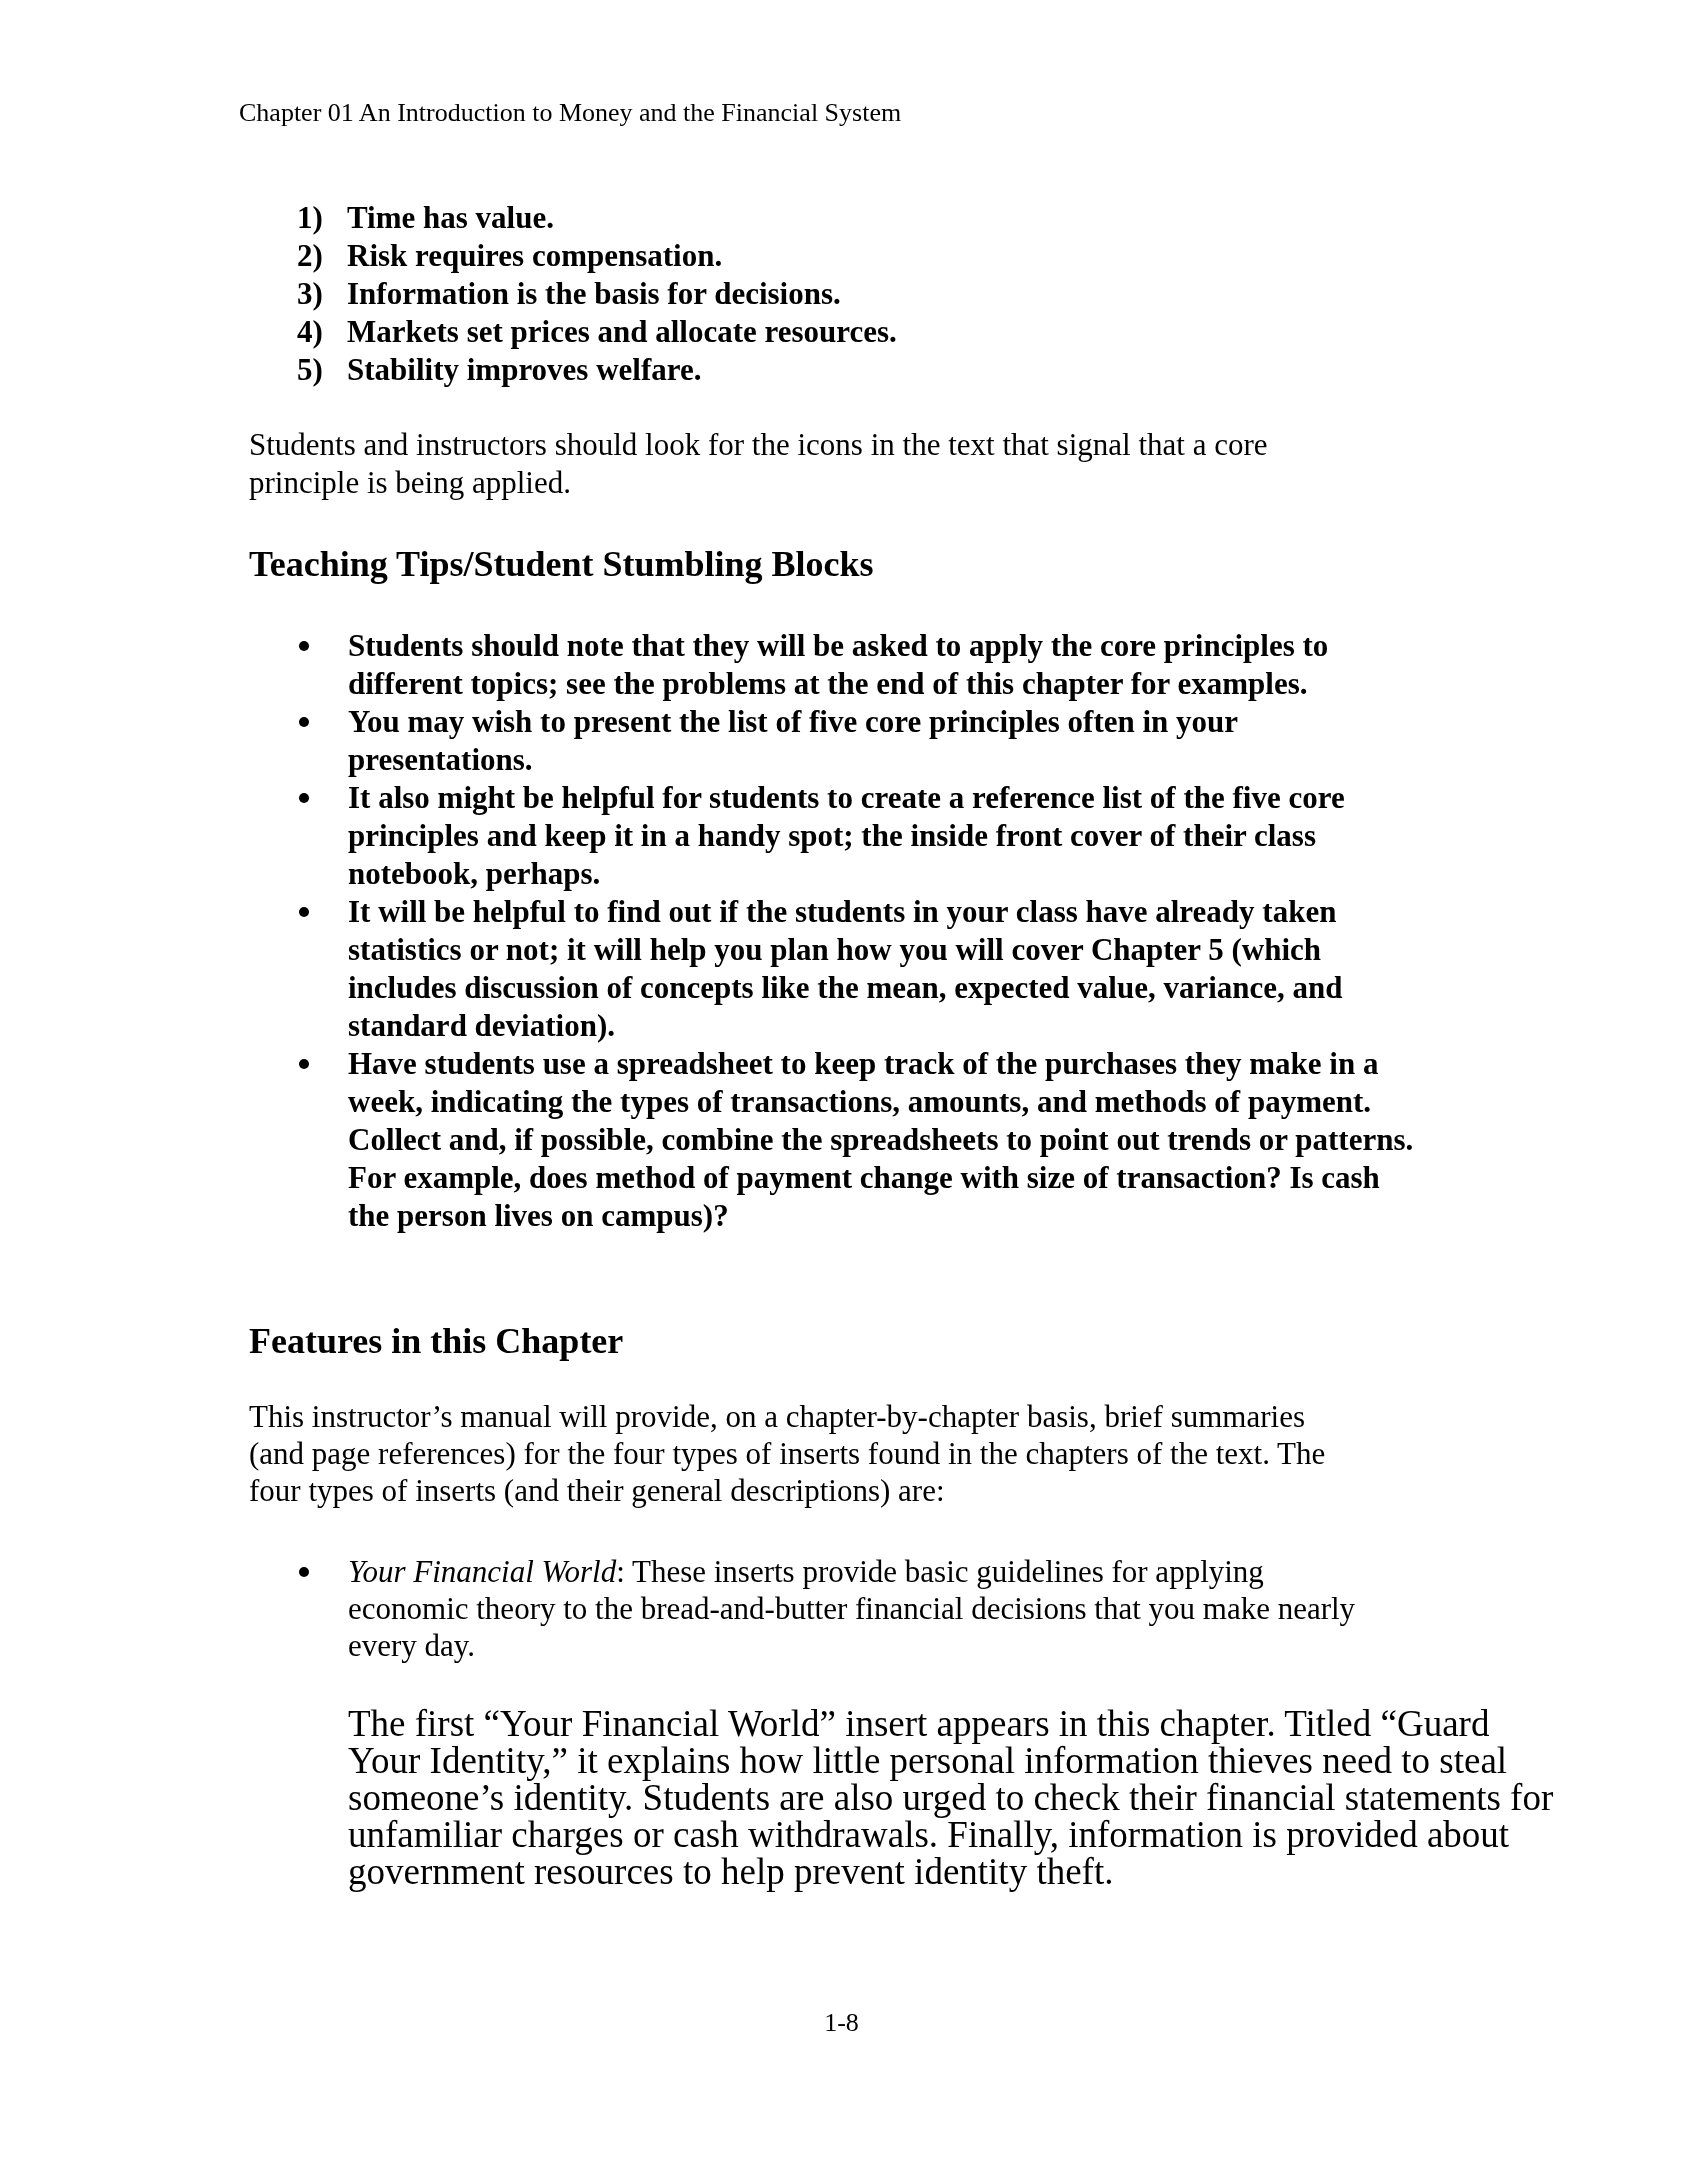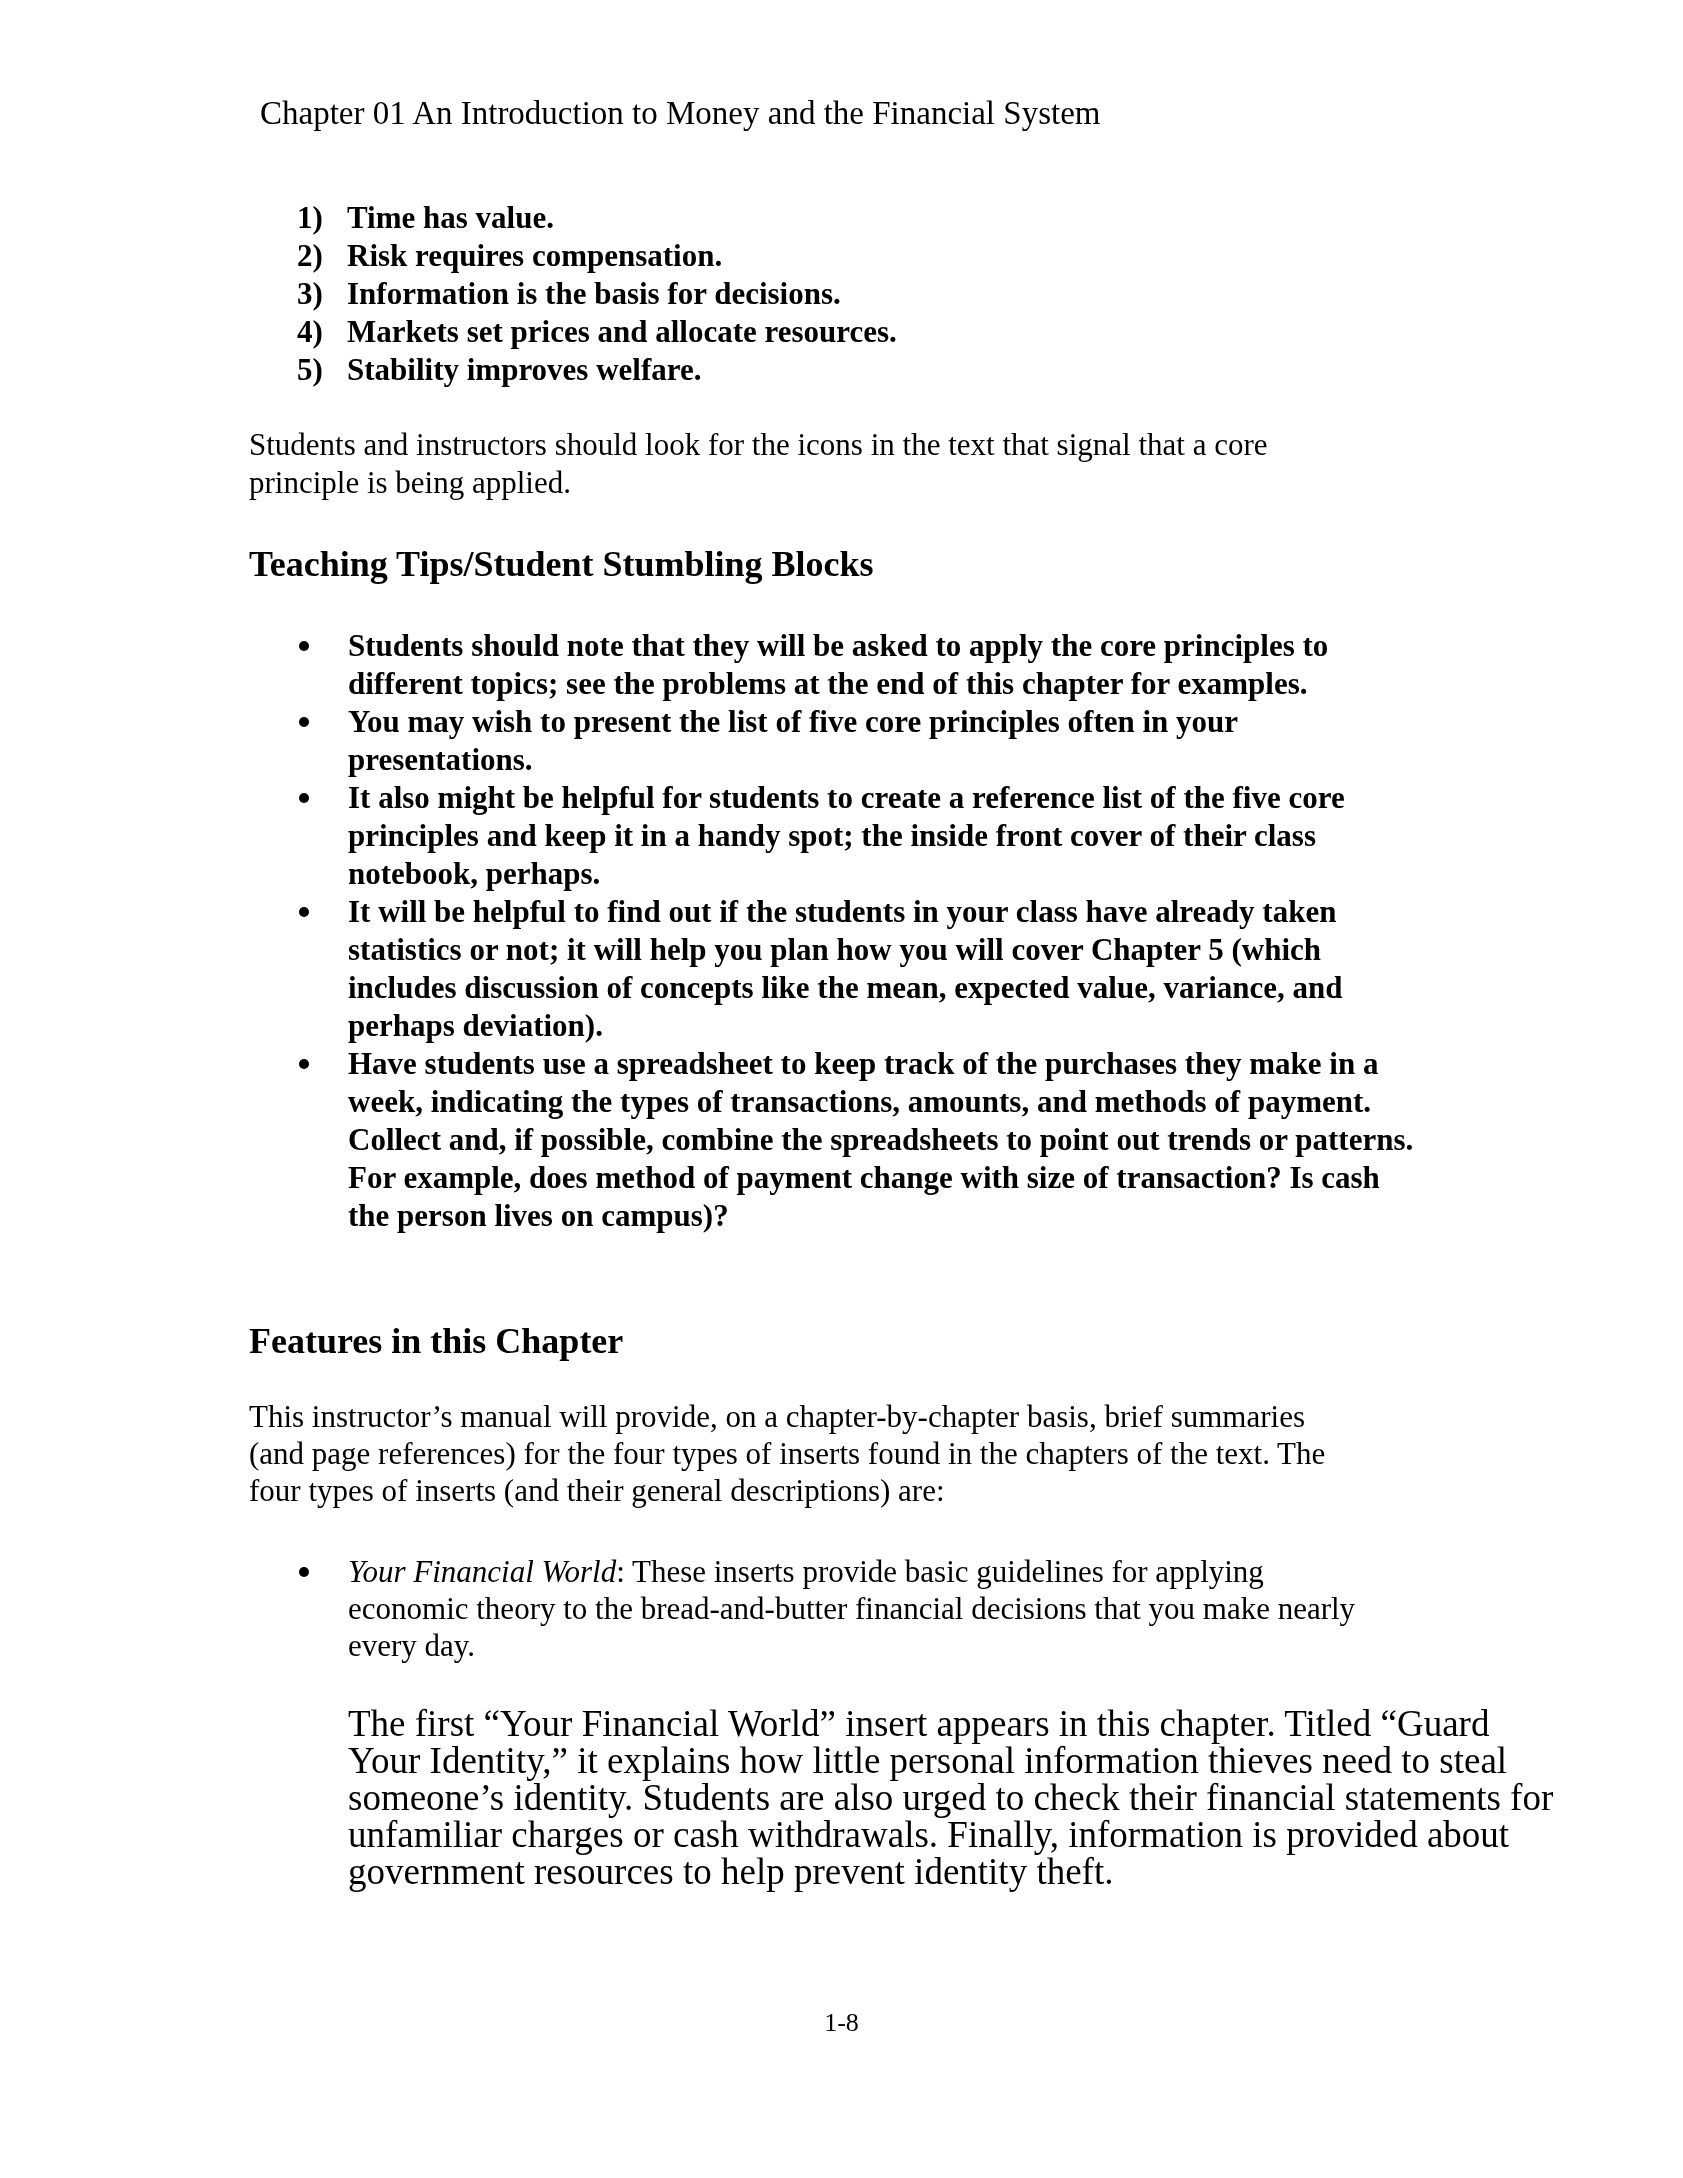--- a/index.html
+++ b/index.html
@@ -10,23 +10,23 @@
     body {
       width: 1683px;
       height: 2178px;
       position: relative;
       overflow: hidden;
       font-family: "Liberation Serif", "DejaVu Serif", serif;
       color: #000000;
     }
     .abs { position: absolute; white-space: nowrap; }
     .running-header {
-      left: 260px;
+      left: 239px;
       top: 98px;
-      font-size: 33px;
+      font-size: 26px;
       line-height: 30px;
     }
     .num-list {
       position: absolute;
       left: 297px;
       top: 199px;
       font-weight: bold;
       font-size: 31px;
       line-height: 38px;
     }
@@ -141,21 +141,21 @@
       <div class="line">principles and keep it in a handy spot; the inside front cover of their class</div>
       <div class="line">notebook, perhaps.</div>
     </div>
   </div>
   <div class="bullet-item">
     <span class="dot"></span>
     <div class="body">
       <div class="line">It will be helpful to find out if the students in your class have already taken</div>
       <div class="line">statistics or not; it will help you plan how you will cover Chapter 5 (which</div>
       <div class="line">includes discussion of concepts like the mean, expected value, variance, and</div>
-      <div class="line">perhaps deviation).</div>
+      <div class="line">standard deviation).</div>
     </div>
   </div>
   <div class="bullet-item">
     <span class="dot"></span>
     <div class="body">
       <div class="line">Have students use a spreadsheet to keep track of the purchases they make in a</div>
       <div class="line">week, indicating the types of transactions, amounts, and methods of payment.</div>
       <div class="line">Collect and, if possible, combine the spreadsheets to point out trends or patterns.</div>
       <div class="line">For example, does method of payment change with size of transaction?  Is cash</div>
       <div class="line">the person lives on campus)?</div>

